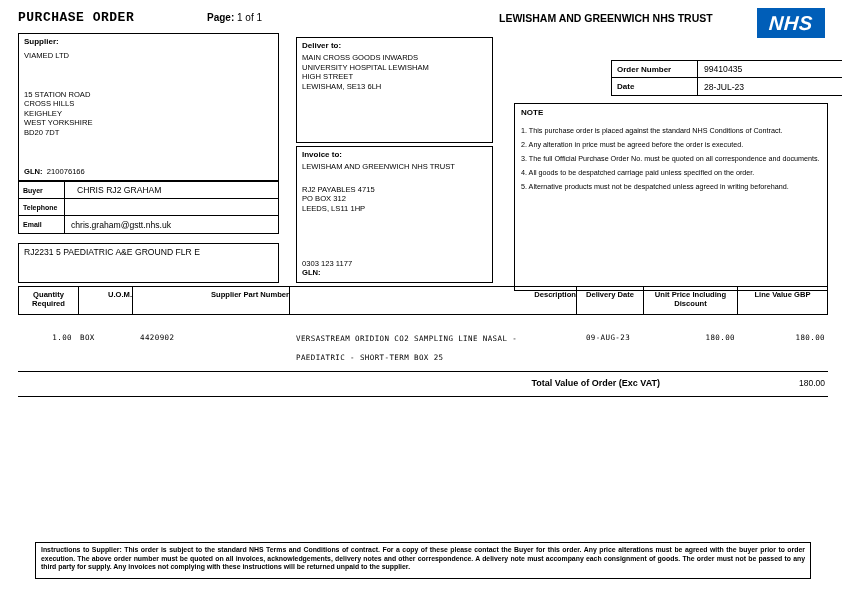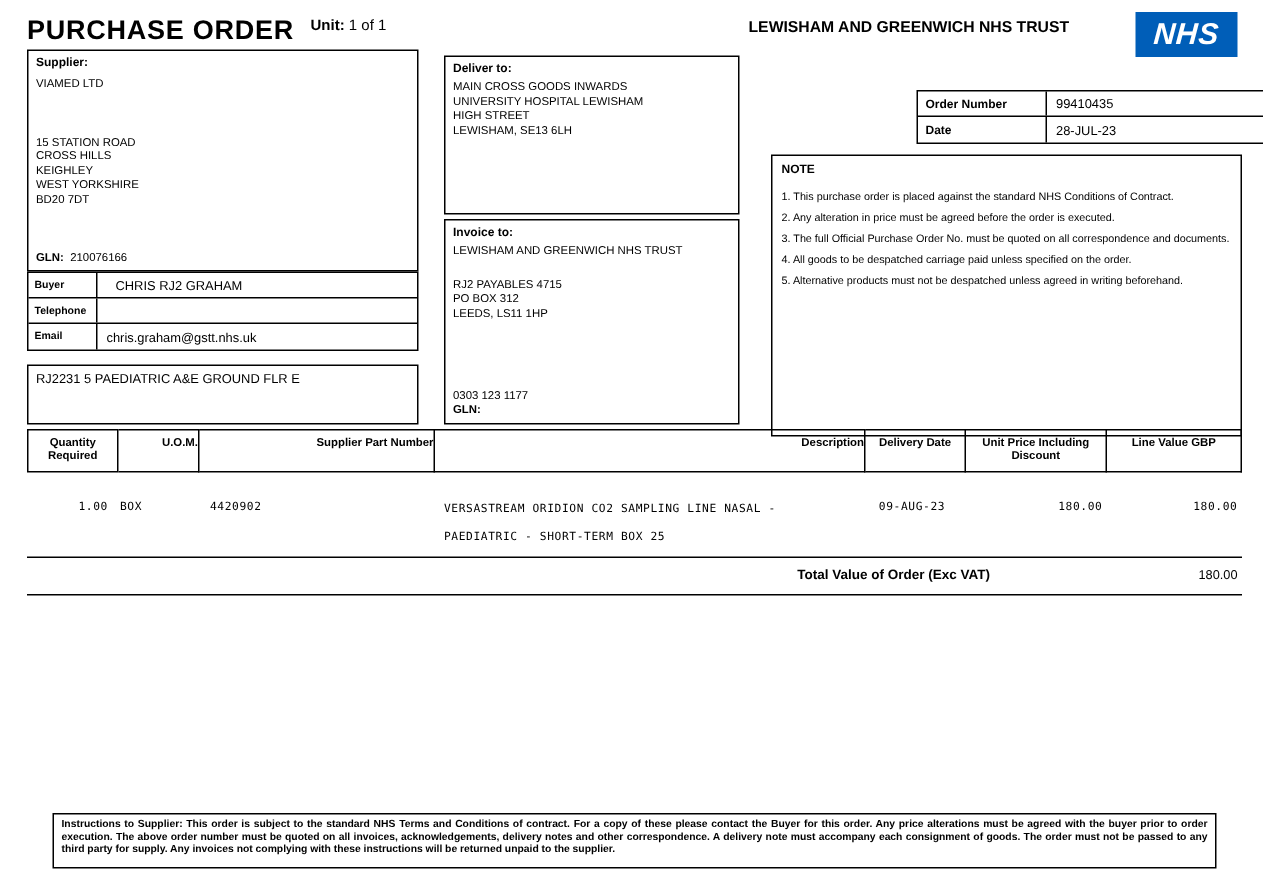--- a/index.html
+++ b/index.html
@@ -5,21 +5,21 @@
   * { margin:0; padding:0; box-sizing:border-box; }
   html,body { background:#ffffff; }
   .page {
     position:relative; width:842px; height:595px; background:#fff;
     font-family:"Liberation Sans", sans-serif; color:#000; overflow:hidden;
   }
   .abs { position:absolute; }
   .box { border:1.5px solid #000; }
   .bold { font-weight:bold; }
 
-  .po-title { font-size:18px; font-weight:bold; letter-spacing:0.5px; }
+  .po-title { font-size:13px; font-weight:bold; letter-spacing:0.5px;font-family:Liberation Mono, monospace; }
   .page-num { font-size:10px; }
   .trust-name { font-size:10.5px; font-weight:bold; }
 
   .nhs-logo { background:#005EB8; width:68px; height:30px; display:flex; align-items:center; justify-content:center; }
   .nhs-logo span { color:#fff; font-weight:bold; font-style:italic; font-size:20px; letter-spacing:0.5px; transform:skewX(-4deg); }
 
   .sec-label { font-size:8px; font-weight:bold; }
   .addr-line, .val-line { font-size:7.6px; line-height:9.6px; }
 
   .kv-table { border:1.5px solid #000; }
@@ -52,21 +52,21 @@
 
   .footer-box { border:1.2px solid #000; padding:3px 5px; font-size:6.9px; font-weight:bold; line-height:8.6px; text-align:justify; }
 </style>
 </head>
 <body>
 
 <div class="page">
 
   <div class="abs po-title" style="left:18px; top:10px;">PURCHASE ORDER</div>
   <div class="abs page-num" style="left:207px; top:12px;">
-    <span class="bold">Unit:</span>
+    <span class="bold">Page:</span>
     <span>1 of 1</span>
   </div>
   <div class="abs trust-name" style="left:499px; top:12px;">LEWISHAM AND GREENWICH NHS TRUST</div>
   <div class="abs nhs-logo" style="left:757px; top:8px;">
     <span>NHS</span>
   </div>
 
   <div class="abs box" style="left:18px; top:33px; width:261px; height:148px; padding:3px 5px;">
     <div class="sec-label">Supplier:</div>
     <div class="addr-line" style="margin-top:5px;">VIAMED LTD</div>

